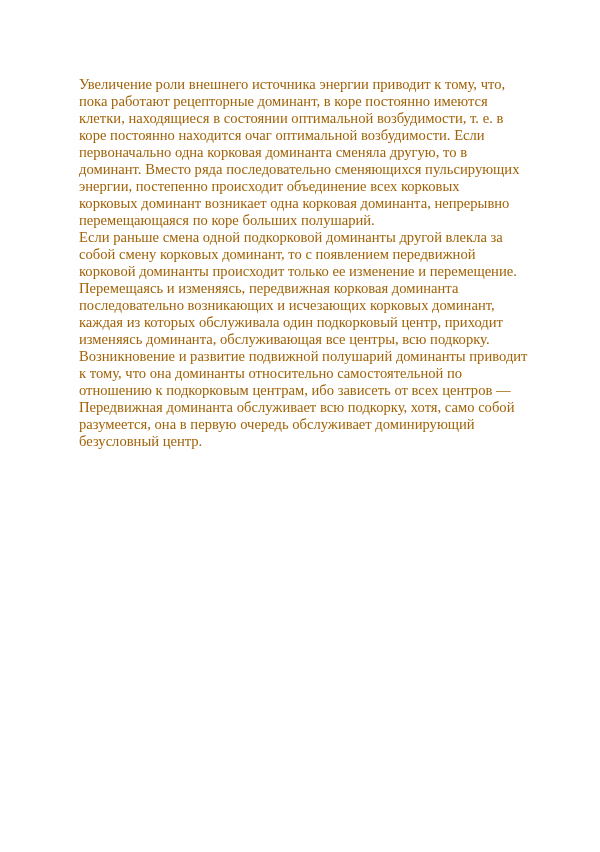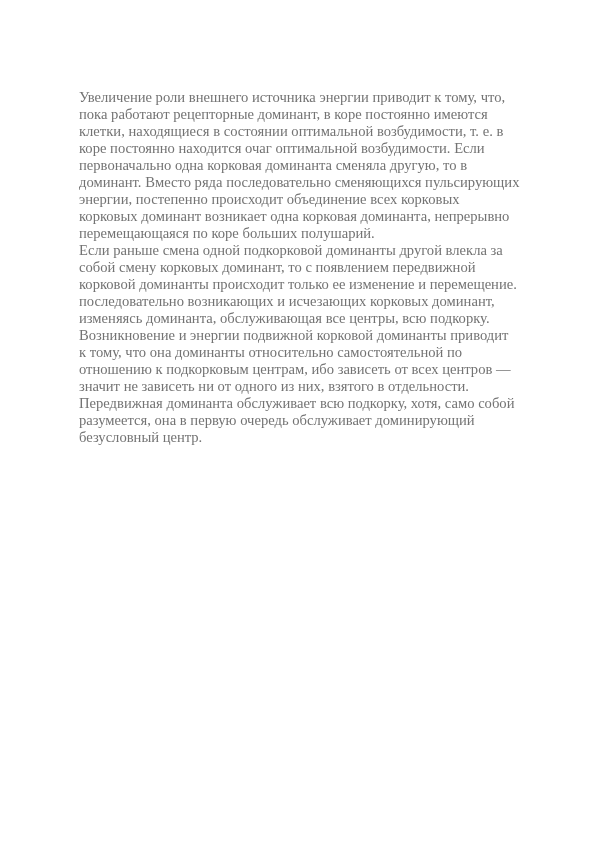--- a/index.html
+++ b/index.html
@@ -40,42 +40,43 @@
   .line {
     display: block;
     white-space: pre;
     height: 17px;
   }
 </style>
 </head>
 <body style="background: rgb(255, 255, 255);">
 
 <div class="page">
-  <div class="text-block" id="text-block" style="color: #737373; margin-top: 13px;">
+  <div class="text-block" id="text-block" style="color: #a16207;">
       <p class="paragraph">
         <span class="line">Увеличение роли внешнего источника энергии приводит к тому, что,</span>
         <span class="line">пока работают рецепторные доминант, в коре постоянно имеются</span>
         <span class="line">клетки, находящиеся в состоянии оптимальной возбудимости, т. е. в</span>
         <span class="line">коре постоянно находится очаг оптимальной возбудимости. Если</span>
         <span class="line">первоначально одна корковая доминанта сменяла другую, то в</span>
         <span class="line">доминант. Вместо ряда последовательно сменяющихся пульсирующих</span>
         <span class="line">энергии, постепенно происходит объединение всех корковых</span>
         <span class="line">корковых доминант возникает одна корковая доминанта, непрерывно</span>
         <span class="line">перемещающаяся по коре больших полушарий.</span>
       </p>
       <p class="paragraph">
         <span class="line">Если раньше смена одной подкорковой доминанты другой влекла за</span>
         <span class="line">собой смену корковых доминант, то с появлением передвижной</span>
         <span class="line">корковой доминанты происходит только ее изменение и перемещение.</span>
+        <span class="line">Перемещаясь и изменяясь, передвижная корковая доминанта</span>
         <span class="line">последовательно возникающих и исчезающих корковых доминант,</span>
+        <span class="line">каждая из которых обслуживала один подкорковый центр, приходит</span>
         <span class="line">изменяясь доминанта, обслуживающая все центры, всю подкорку.</span>
       </p>
       <p class="paragraph">
-        <span class="line">Возникновение и энергии подвижной корковой доминанты приводит</span>
+        <span class="line">Возникновение и развитие подвижной полушарий доминанты приводит</span>
         <span class="line">к тому, что она доминанты относительно самостоятельной по</span>
         <span class="line">отношению к подкорковым центрам, ибо зависеть от всех центров —</span>
-        <span class="line">значит не зависеть ни от одного из них, взятого в отдельности.</span>
         <span class="line">Передвижная доминанта обслуживает всю подкорку, хотя, само собой</span>
         <span class="line">разумеется, она в первую очередь обслуживает доминирующий</span>
         <span class="line">безусловный центр.</span>
       </p>
     </div>
 </div>
 
 </body></html>

